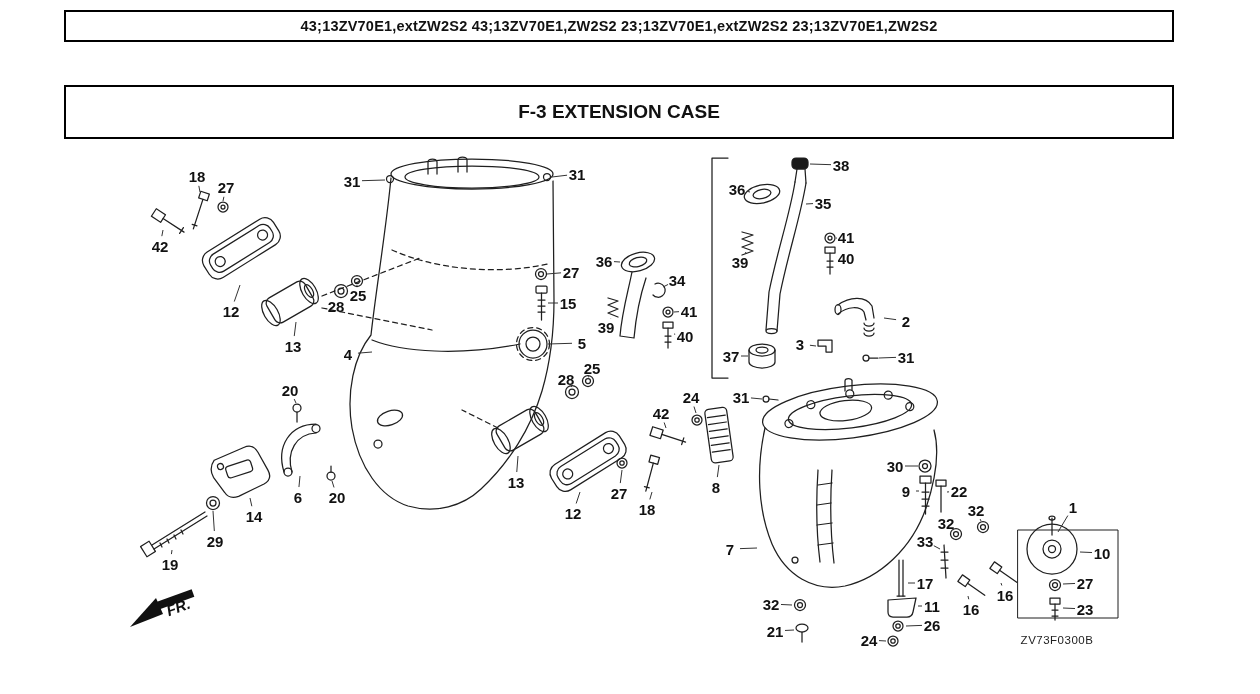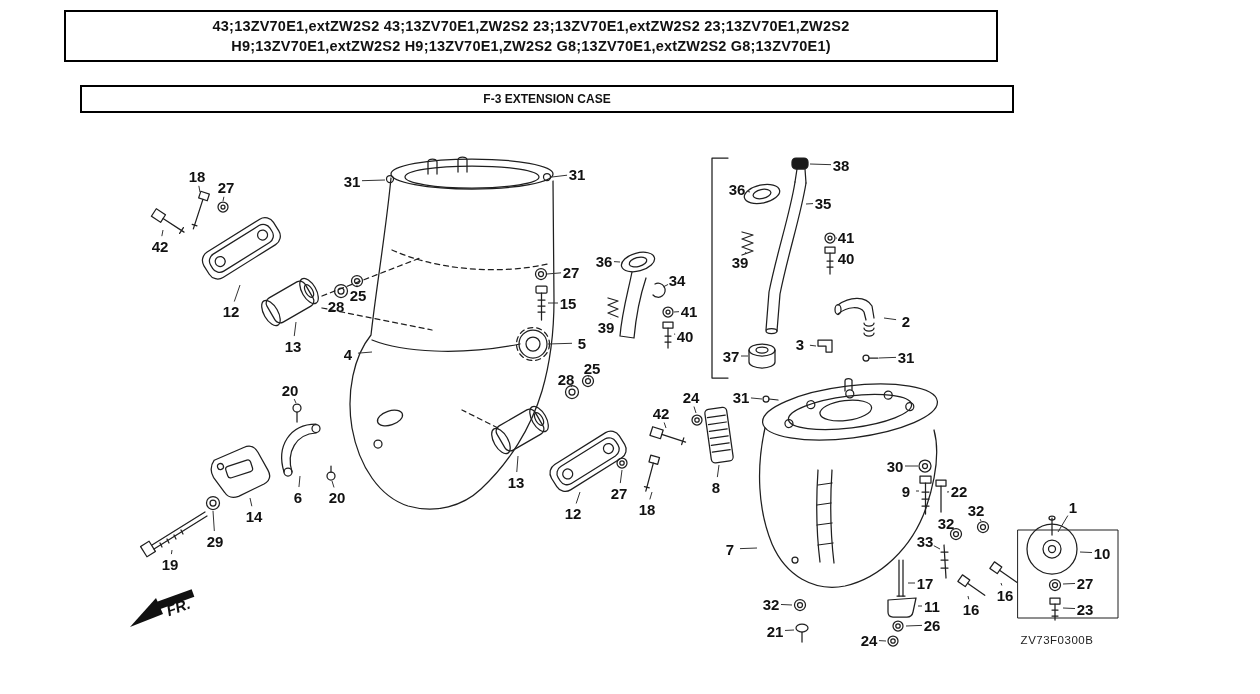--- a/index.html
+++ b/index.html
@@ -1,43 +1,42 @@
 <!DOCTYPE html>
 <html><head>
 <meta charset="utf-8">
 <style>
   html,body { margin:0; padding:0; }
   body {
     width:1260px; height:694px; position:relative; overflow:hidden;
     background:#ffffff; font-family:"Liberation Sans", sans-serif; color:#111;
   }
   .header-box {
-    position:absolute; left:64px; width:934px; box-sizing:border-box;
+    position:absolute; left:64px; width:1110px; box-sizing:border-box;
     border:2px solid #000; background:#fff; text-align:center;
     font-weight:bold; font-size:14.5px; z-index:5;
   }
   .title-box { top:10px; padding:4px 6px; line-height:20px; letter-spacing:.2px; }
-  .section-box { top:85px; padding:5px 6px; font-size:12px;margin-left:16px; }
+  .section-box { top:85px; padding:14px 6px; font-size:19px; }
   svg.diagram { position:absolute; left:0; top:0; width:1260px; height:694px; z-index:1; }
   svg.diagram text {
     font-family:"Liberation Sans", sans-serif; font-weight:bold; font-size:15px;
     fill:#111; text-anchor:middle;
   }
   svg.diagram text.code { font-weight:normal; font-size:11.5px; letter-spacing:.5px; fill:#222; }
   svg.diagram text.fr { font-style:italic; font-size:15px; }
   #leader-lines line { stroke:#333; stroke-width:1; }
   .parts { stroke:#1f1f1f; fill:none; stroke-width:1.25; stroke-linecap:round; stroke-linejoin:round; }
   .dash { stroke-dasharray:5 4; }
 </style>
 </head>
 <body>
 
 <div class="header-box title-box">
   <div>43;13ZV70E1,extZW2S2 43;13ZV70E1,ZW2S2 23;13ZV70E1,extZW2S2 23;13ZV70E1,ZW2S2</div>
-  <div>H9;13ZV70E1,extZW2S2 H9;13ZV70E1,ZW2S2 G8;13ZV70E1,extZW2S2 G8;13ZV70E1)</div>
 </div>
 <div class="header-box section-box">
   <div>F-3 EXTENSION CASE</div>
 </div>
 
 <svg class="diagram" viewBox="0 0 1260 694">
 
   <g class="parts">
 
     <g>

